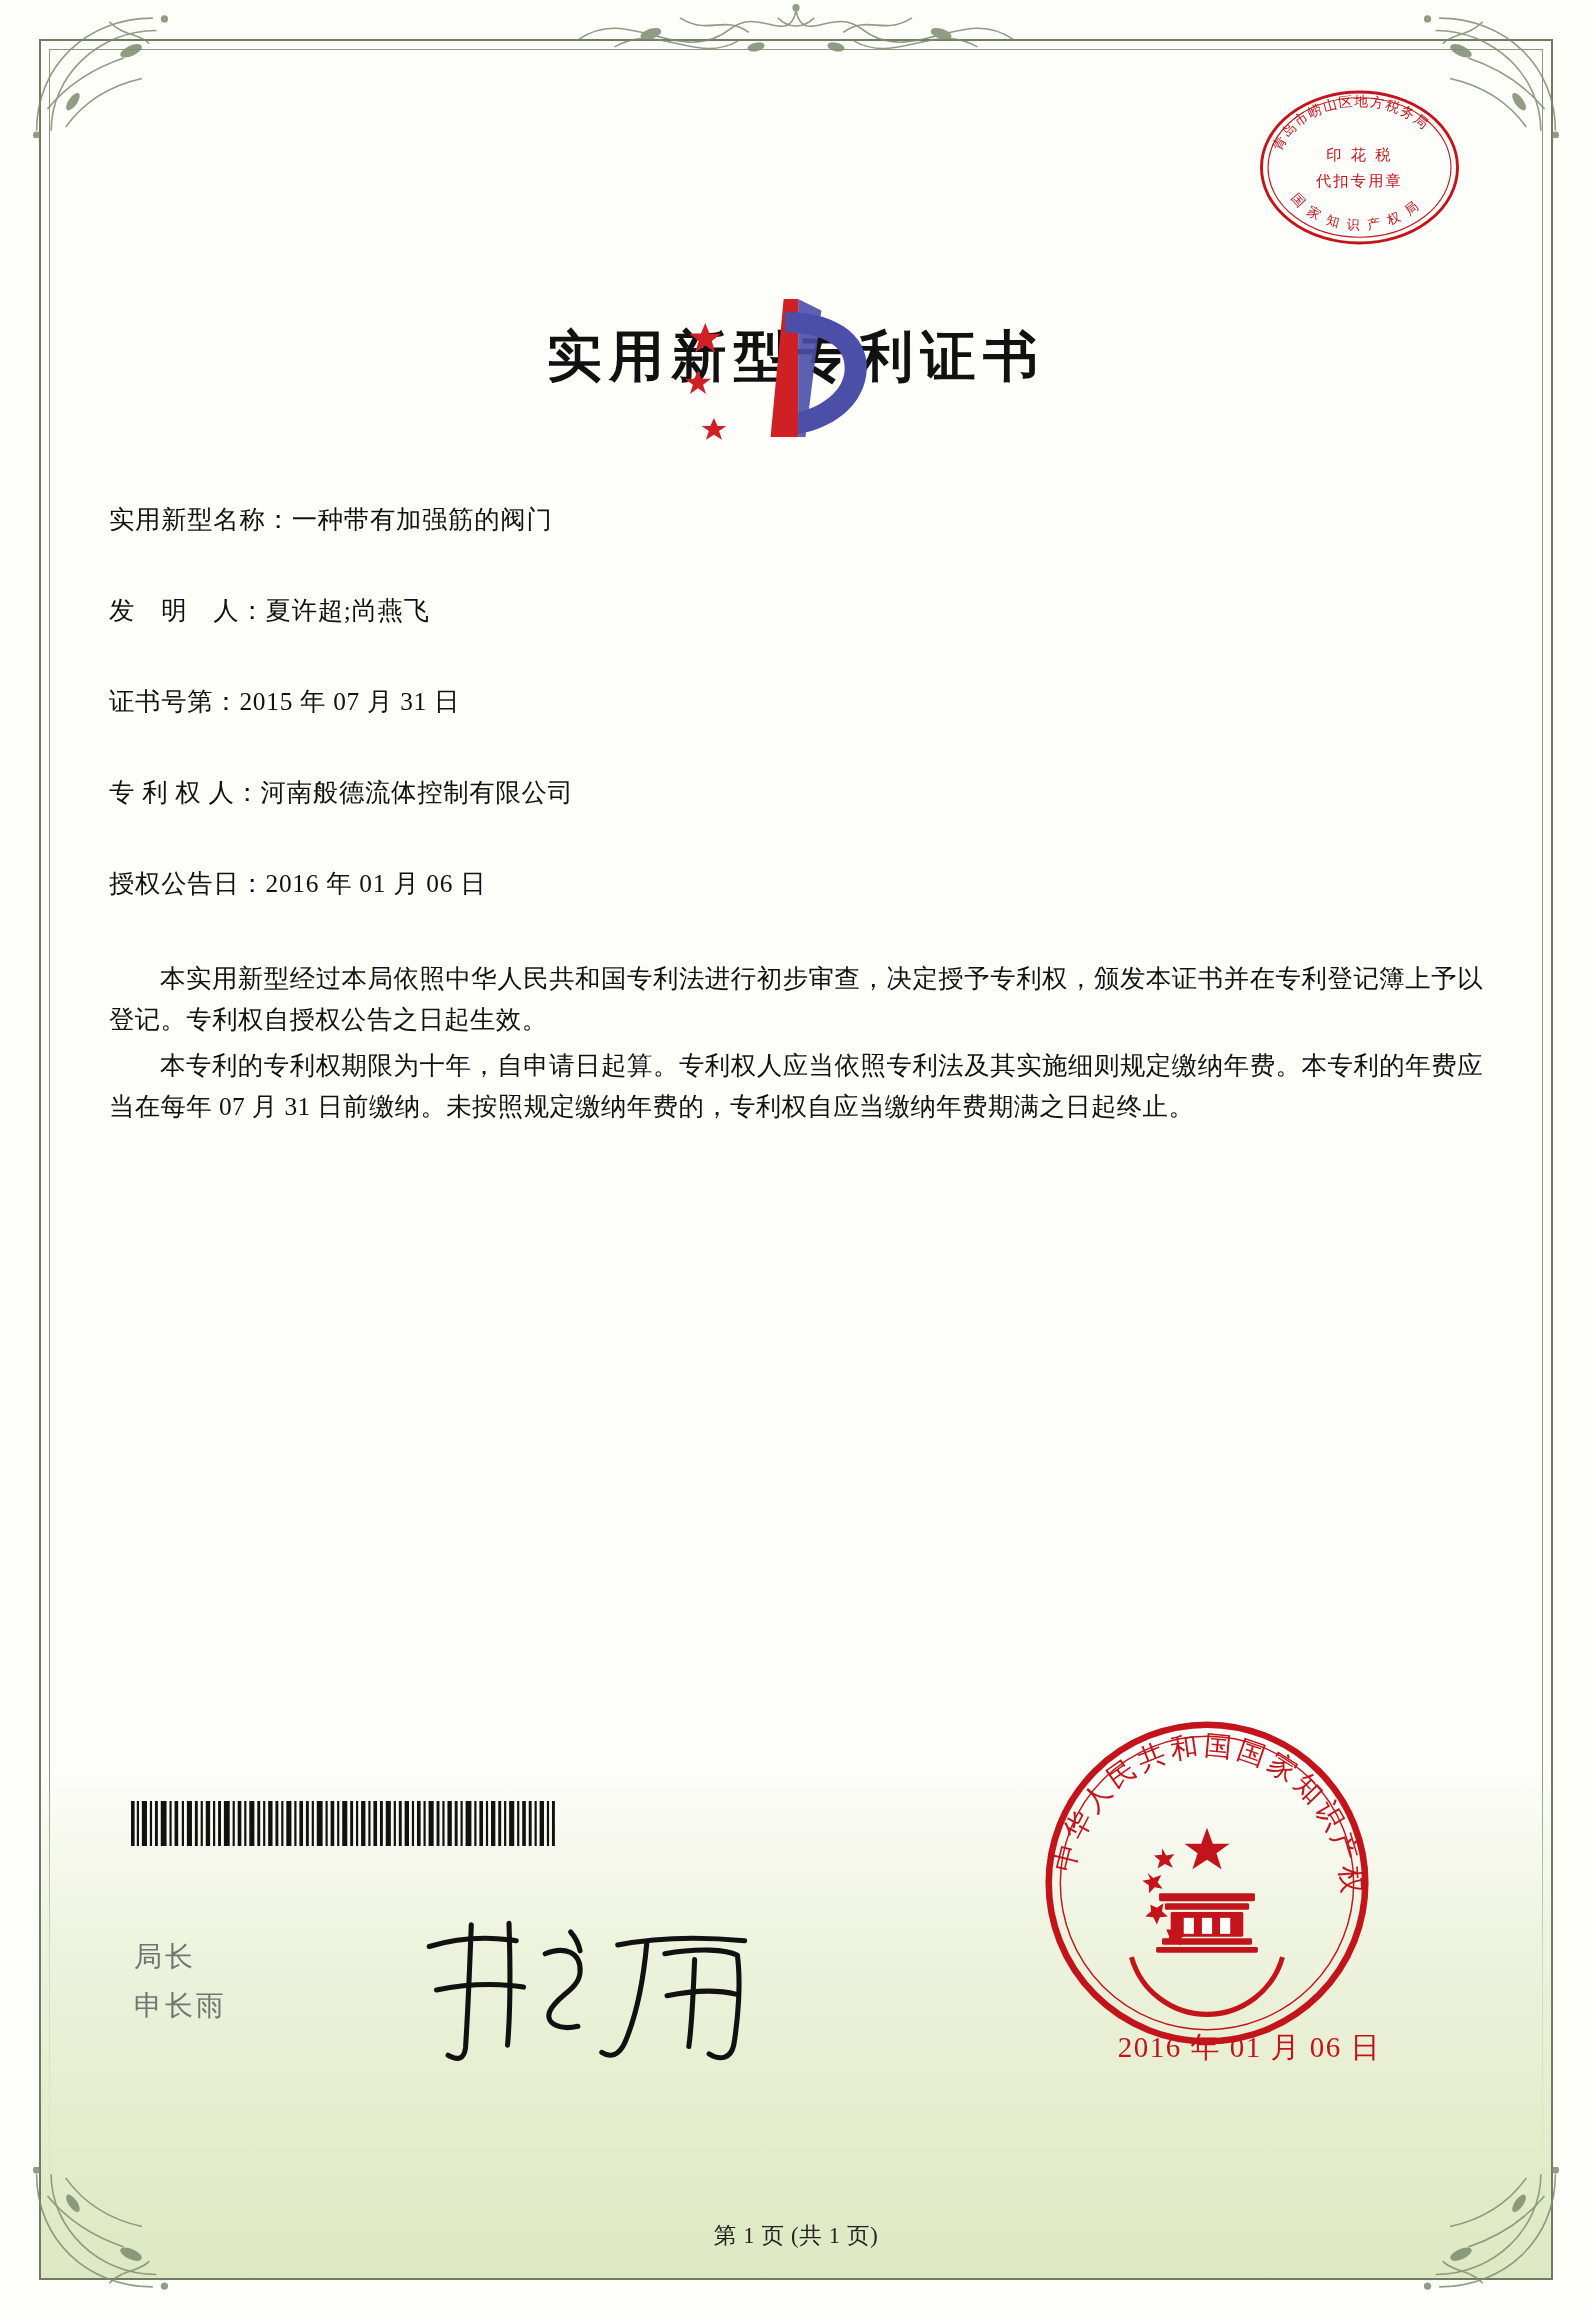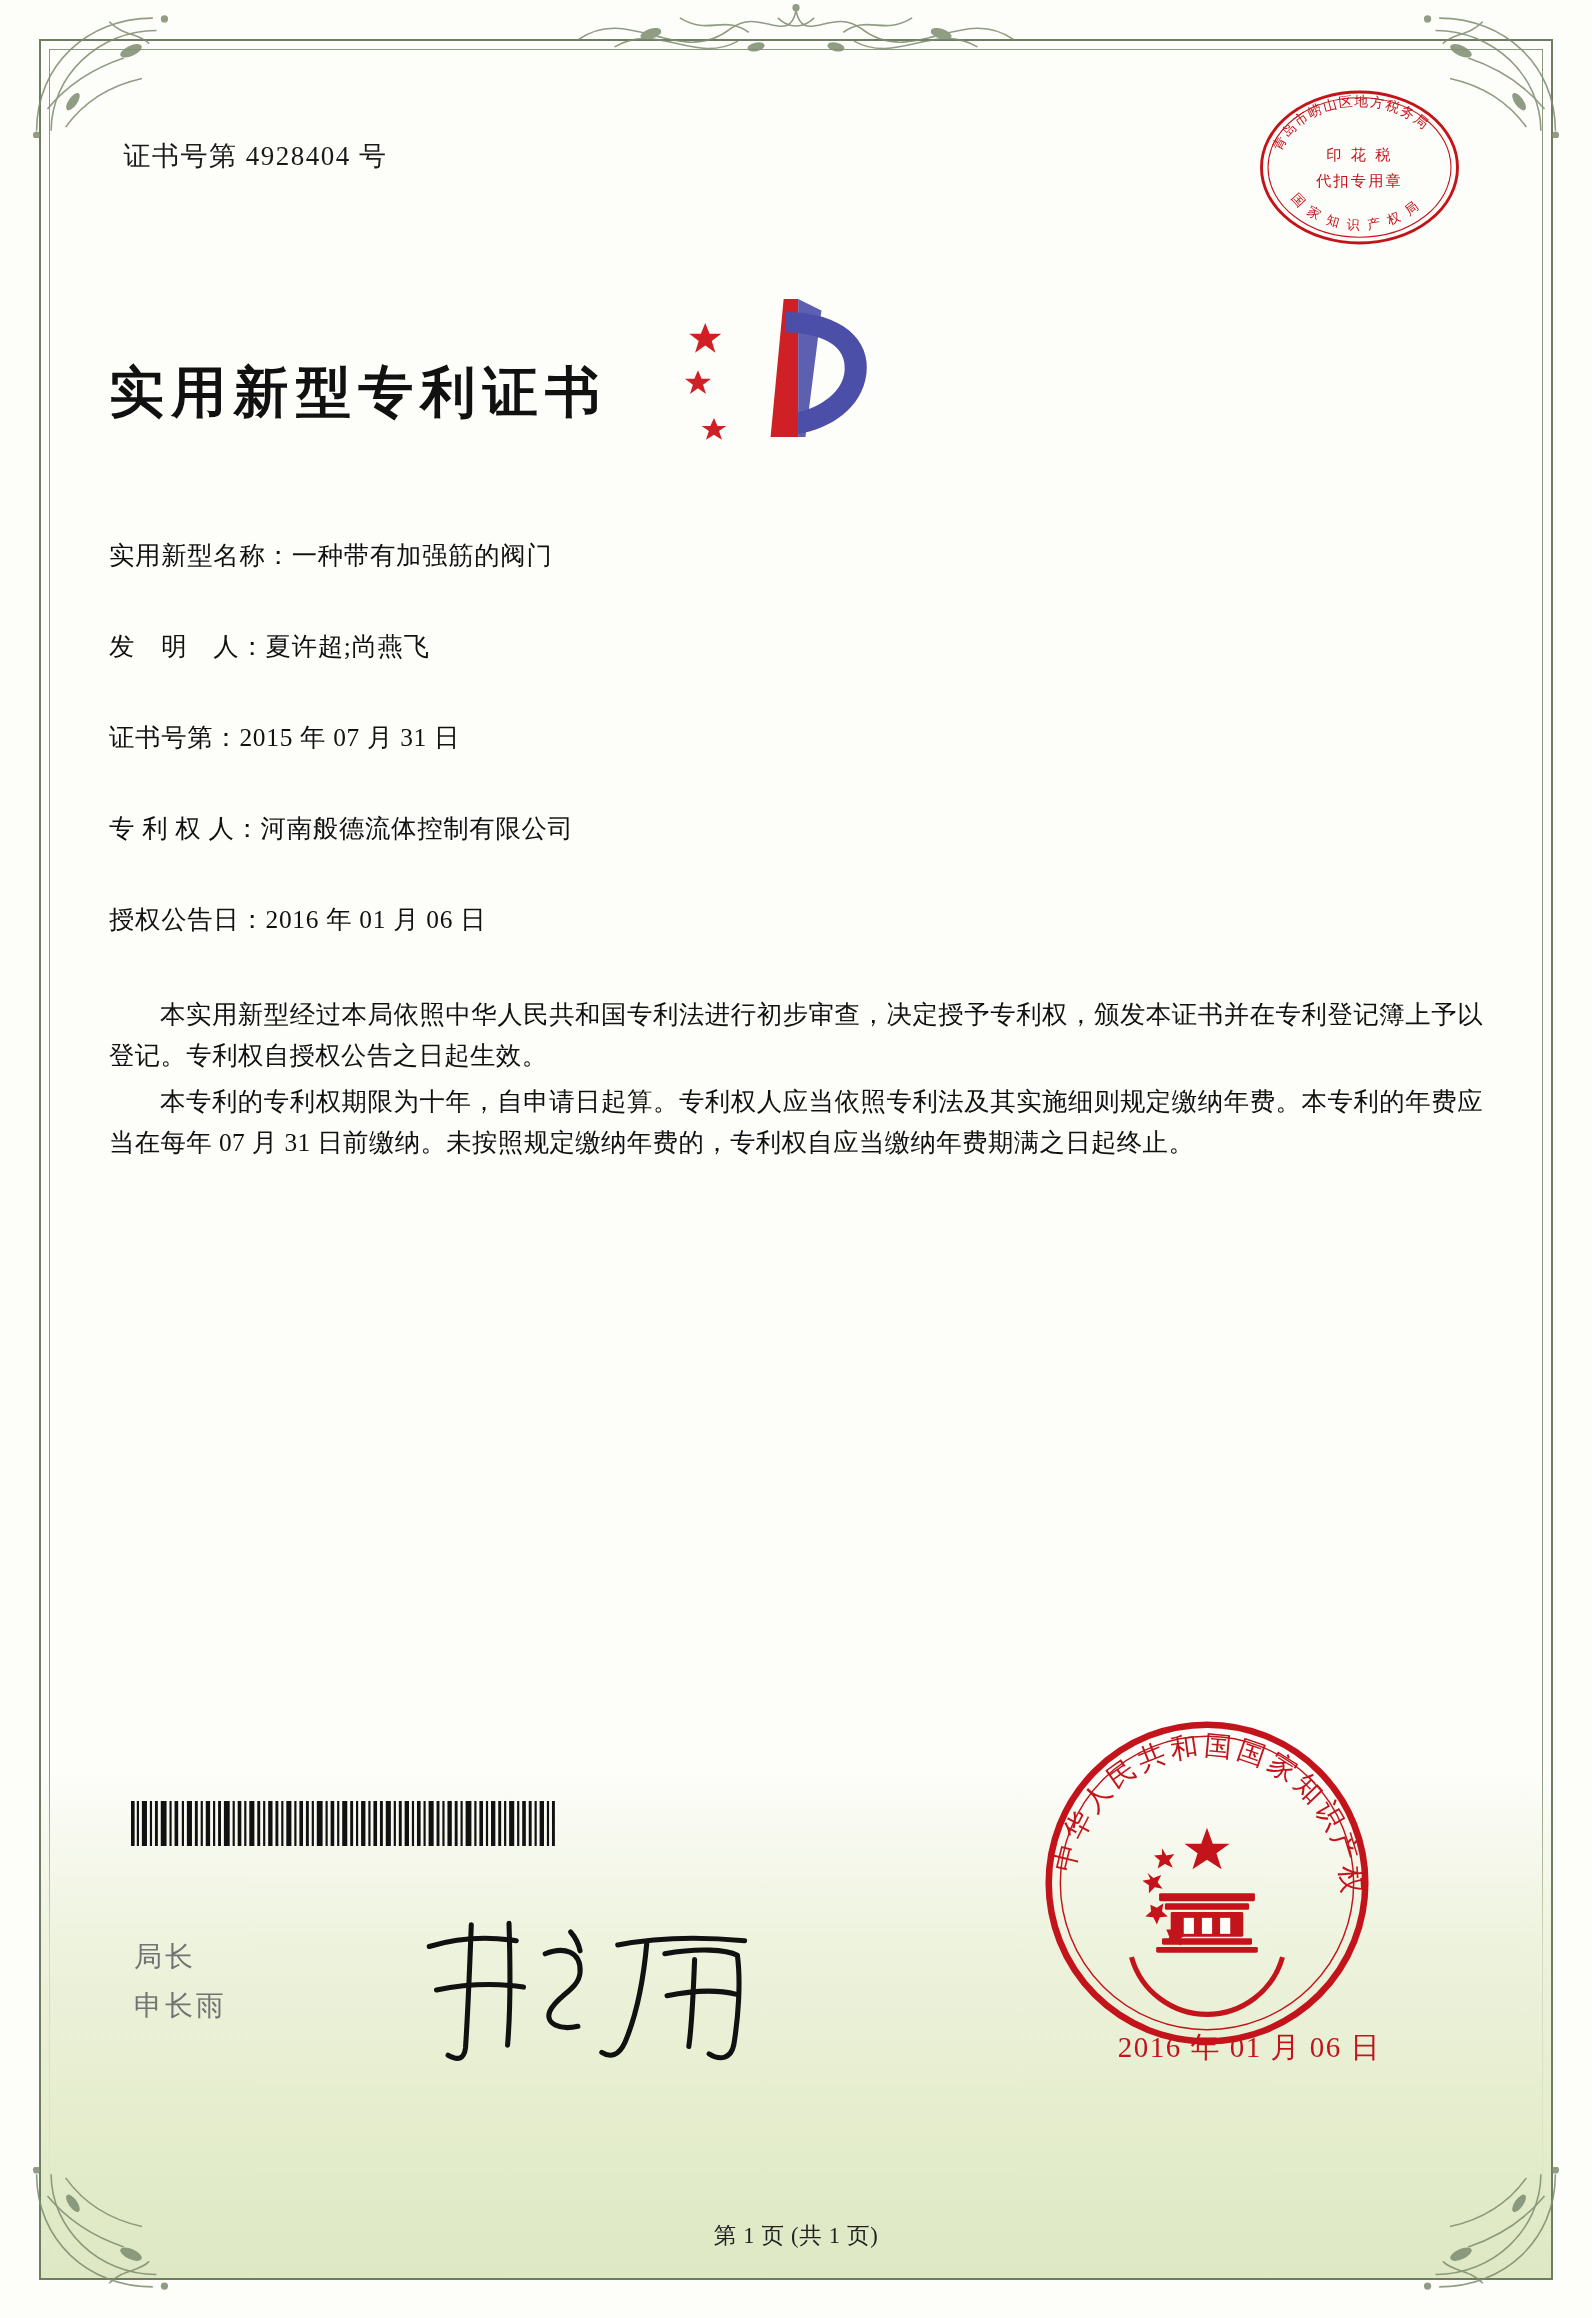--- a/index.html
+++ b/index.html
@@ -88,20 +88,21 @@
   .logo {
     position: absolute;
     left: 50%;
     top: 145px;
     transform: translateX(-50%);
     width: 240px;
     height: 167px;
   }
 
   .title {
+    text-align: center;
     font-size: 55px;
     font-weight: bold;
     letter-spacing: 7.3px;
     color: #111;
     margin: 182px 0 0 0;
     font-family: "DejaVu Sans", "Liberation Sans", sans-serif;
   }
 
   .fields {
     margin-top: 109px;
@@ -294,21 +295,20 @@
     </text>
     <text font-size="18" fill="#c3141b" font-family="'DejaVu Sans',sans-serif" letter-spacing="3">
       <textPath href="#taxArcBottom" startOffset="14%">国 家 知 识 产 权 局</textPath>
     </text>
     <text x="145" y="104" font-size="21" fill="#c3141b" text-anchor="middle" font-family="'DejaVu Sans',sans-serif" letter-spacing="3">印 花 税</text>
     <text x="145" y="140" font-size="21" fill="#c3141b" text-anchor="middle" font-family="'DejaVu Sans',sans-serif" letter-spacing="3">代扣专用章</text>
   </svg>
 
   <div class="content">
 
-    <div class="cert-no">证书号第 4928404 号</div>
 
     <svg class="logo" viewBox="0 0 330 230">
       <g fill="#cf2026">
         <polygon points="40,55 46,70 62,70 49,80 54,96 40,86 26,96 31,80 18,70 34,70"></polygon>
         <polygon points="30,120 35,132 48,132 37,140 41,153 30,145 19,153 23,140 12,132 25,132"></polygon>
         <polygon points="52,186 57,197 69,197 59,204 63,216 52,209 41,216 45,204 35,197 47,197"></polygon>
       </g>
       <path d="M148 22 L168 22 L168 212 L130 212 Z" fill="#cf2026"></path>
       <path d="M150 40 C 230 40, 268 80, 262 125 C 256 172, 214 200, 168 208 L168 178 C 200 170, 230 150, 232 120 C 234 88, 206 70, 150 68 Z" fill="#4b4fa8"></path>
       <path d="M168 22 L200 38 L178 212 L168 212 Z" fill="#4b4fa8" opacity=".9"></path>

